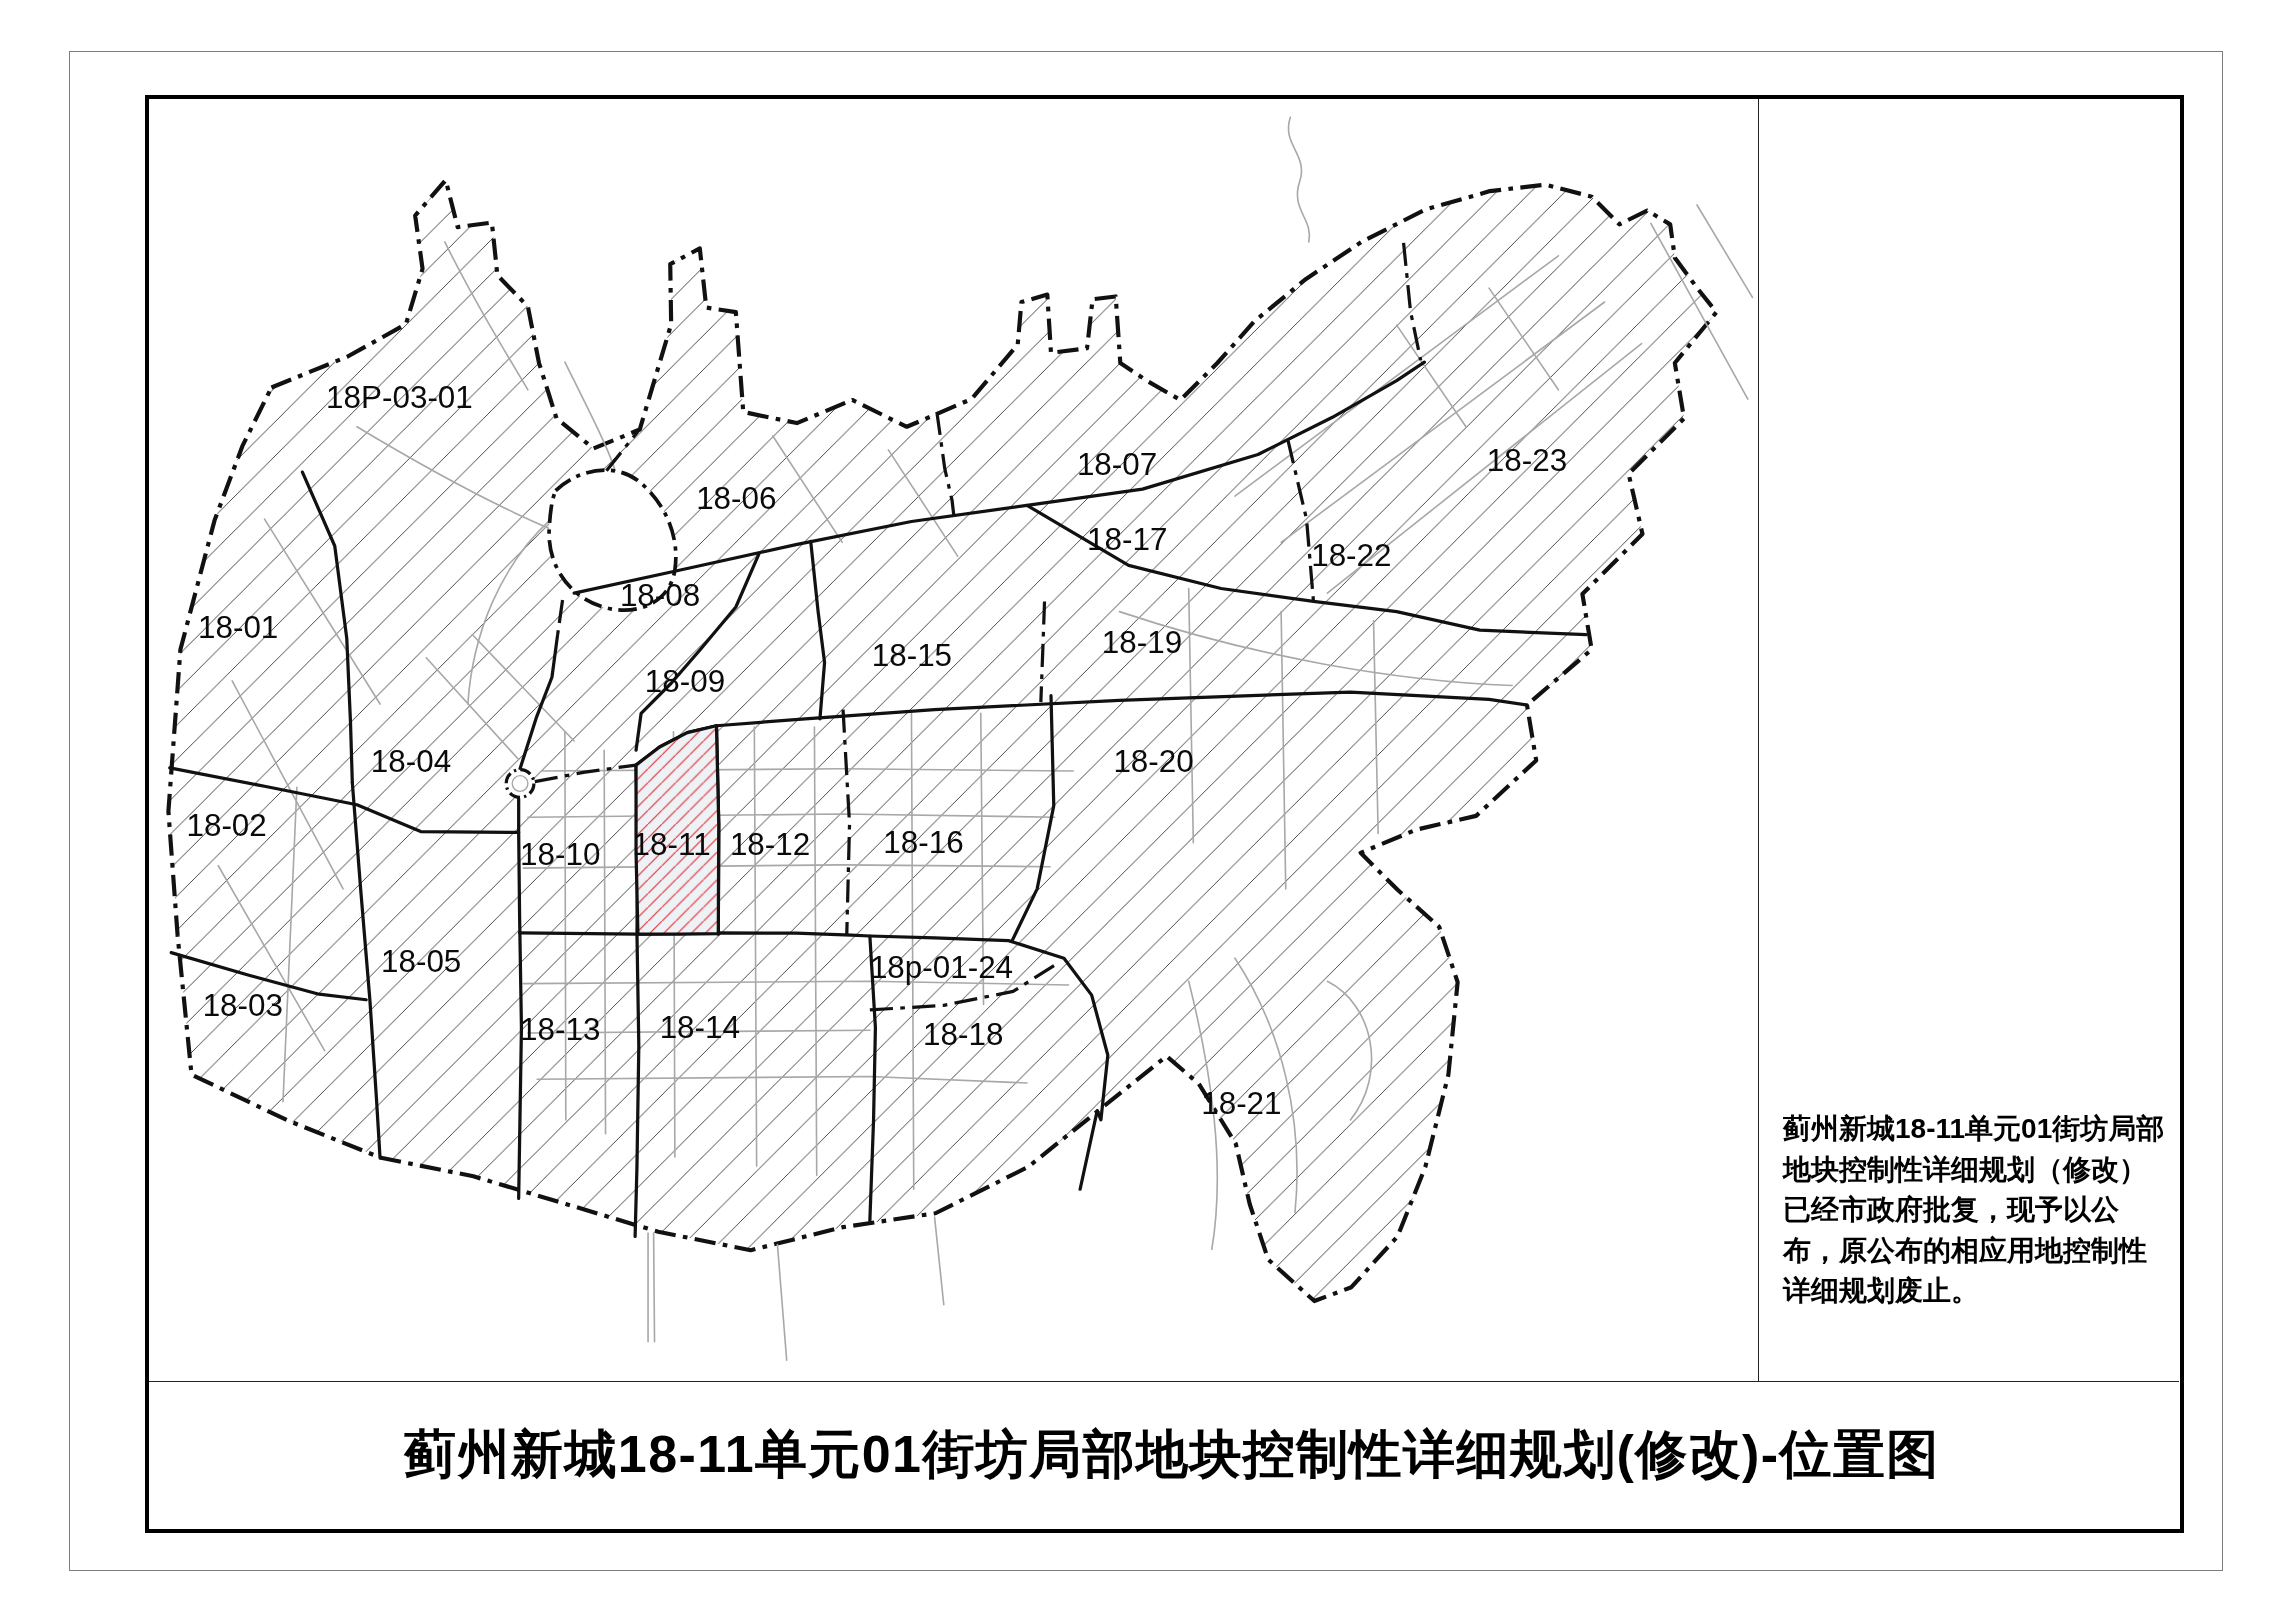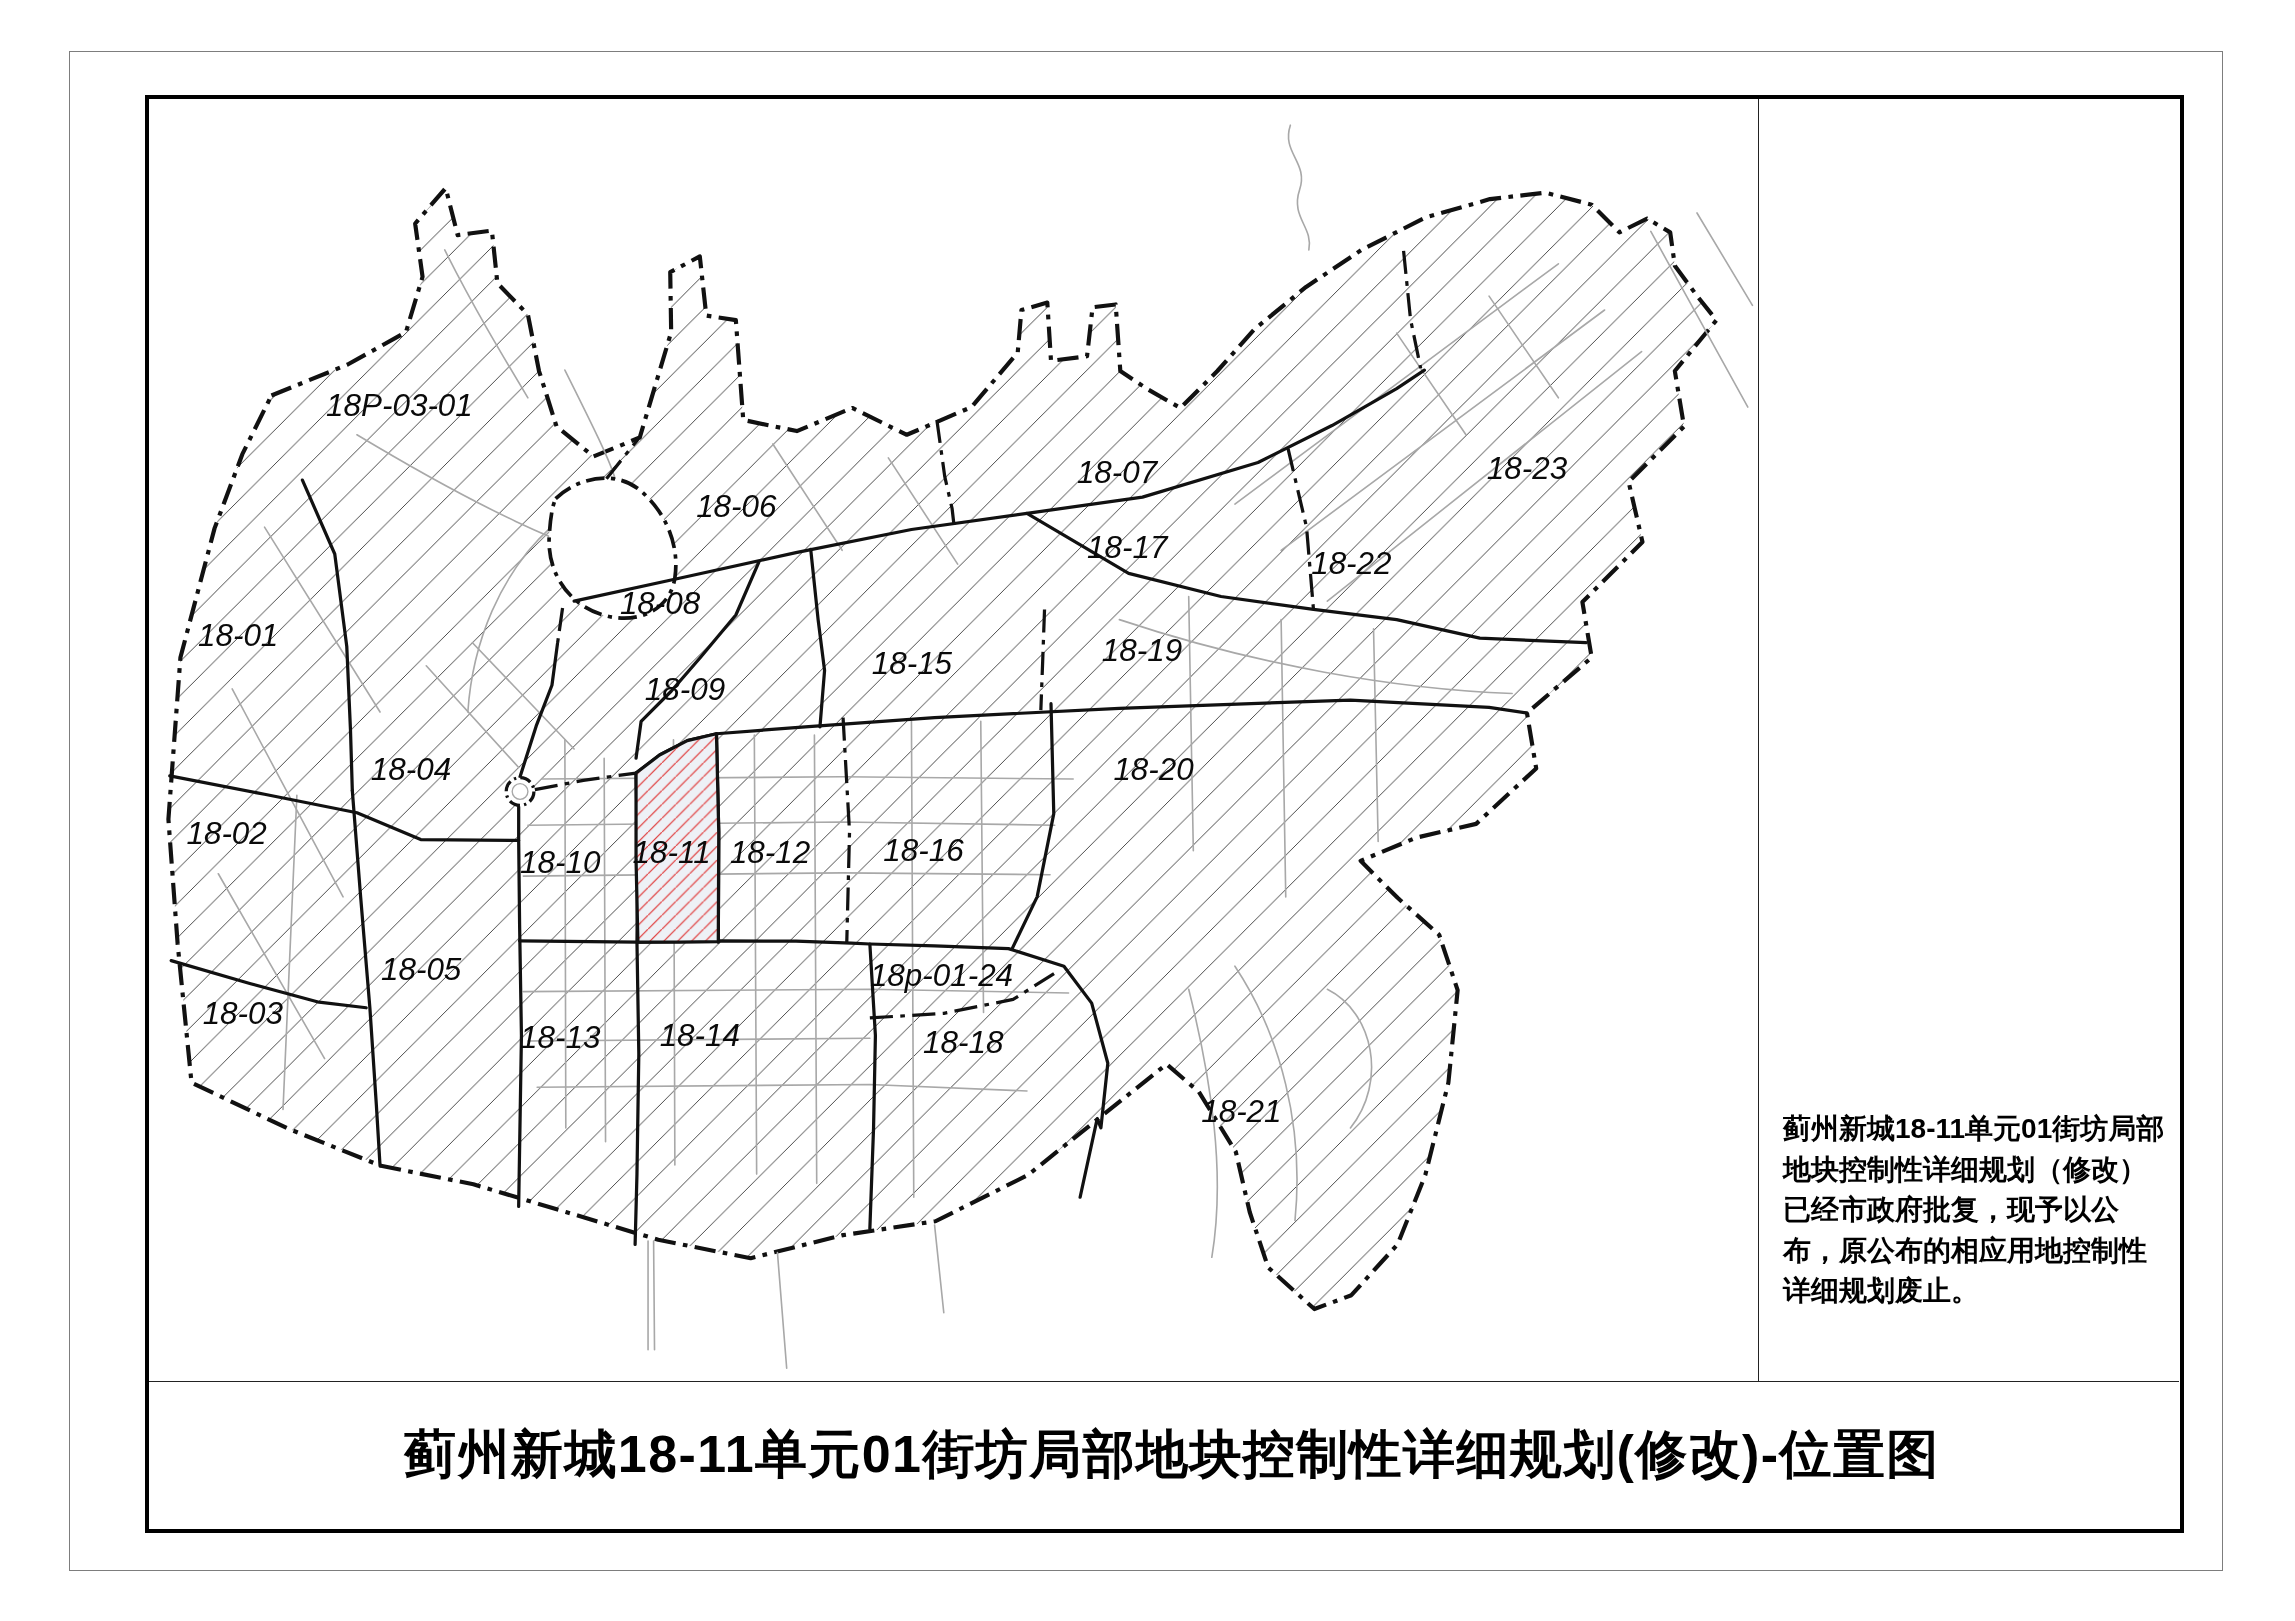--- a/index.html
+++ b/index.html
@@ -2,21 +2,21 @@
 <html style="--c-boundary: #111111; --c-road: #a8a8a8; --c-hatch: #3c3c3c; --c-label: #0a0a0a; --c-highlight-hatch: #e03434; --c-highlight-fill: #eef1f6; --c-frame: #000000; --c-divider: #222222;font-size:7.4px"><head>
 <meta charset="utf-8">
 <style>
   html,body{margin:0;padding:0;background:#ffffff;}
   #page{position:relative;width:2295px;height:1621px;background:#ffffff;overflow:hidden;
         font-family:"Liberation Sans","DejaVu Sans",sans-serif;color:#000;}
   .outer-border{position:absolute;left:69px;top:51px;width:2154px;height:1520px;
         border:1.4px solid #7d7d7d;box-sizing:border-box;}
   .frame{position:absolute;left:145px;top:95px;width:2039px;height:1438px;
         border:4.6px solid var(--c-frame,#000);box-sizing:border-box;}
-  .map-area{position:absolute;left:0;top:12px;width:1609px;height:1282px;overflow:hidden;font-style:italic;}
+  .map-area{position:absolute;left:0;top:4px;width:1609px;height:1282px;overflow:hidden;}
   .side-panel{position:absolute;left:1609px;top:0;width:421px;height:1282px;
         border-left:1.8px solid var(--c-divider,#222);box-sizing:border-box;}
   .notice{position:absolute;left:24px;right:11px;bottom:69px;
         font-size:28px;line-height:1.45;font-weight:bold;color:#000;text-align:left;}
   .title-band{position:absolute;left:0;top:1282px;width:2030px;height:147px;
         border-top:1.8px solid var(--c-divider,#222);box-sizing:border-box;
         display:flex;align-items:center;justify-content:center;padding-left:16px;}
   .map-title{font-size:52px;font-weight:bold;letter-spacing:1.4px;white-space:nowrap;}
   
   svg{display:block;}

